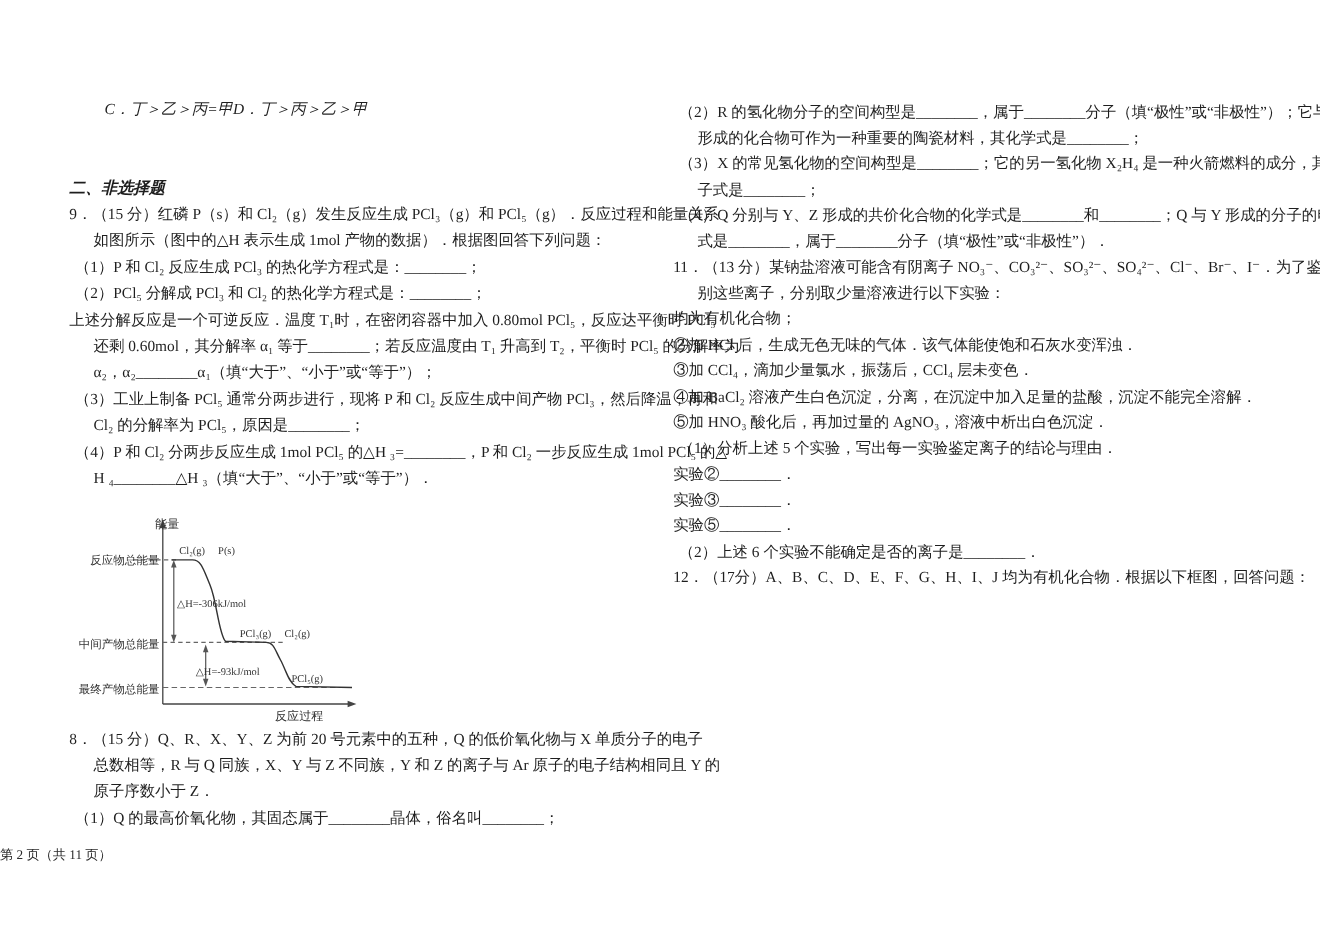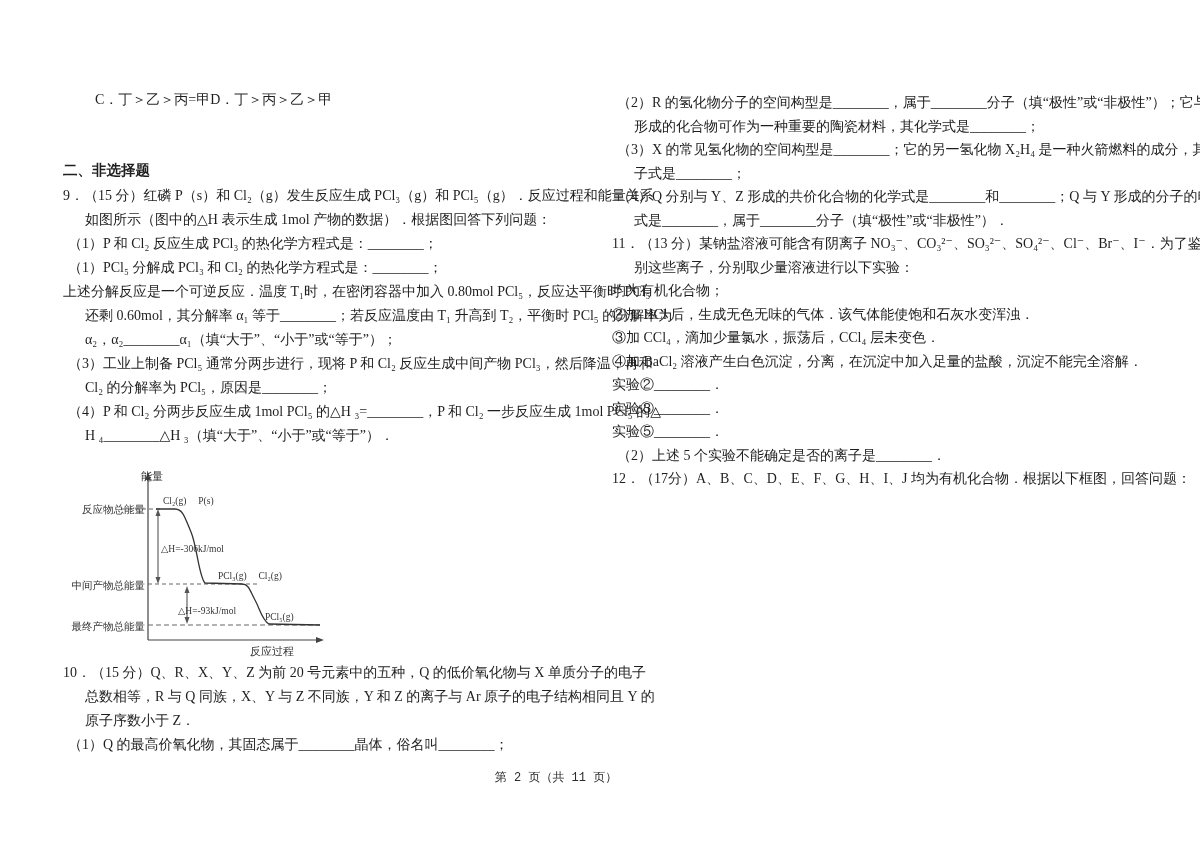--- a/index.html
+++ b/index.html
@@ -8,41 +8,41 @@
     font-family:"Liberation Serif","DejaVu Serif",serif;
     color:#1e1e1e;overflow:hidden;
   }
   .abs{position:absolute;}
   .ln{white-space:nowrap;font-size:14px;}
   .leftcol .ln{line-height:24px;height:24px;}
   .rightcol .ln{line-height:23.5px;height:23.5px;}
   .ind0{padding-left:0;}
   .ind1{padding-left:5px;}
   .ind2{padding-left:22px;}
-  .section-title{font-weight:bold;font-size:14.5px;white-space:nowrap;}
-  .option-line{font-size:14px;white-space:nowrap;}
-  .footer{width:1112px;text-align:center;font-size:12px;color:#2a2a2a;font-family:Liberation Mono, monospace;}
+  .section-title{font-weight:bold;font-size:14.5px;white-space:nowrap;font-style:italic;}
+  .option-line{font-size:14px;white-space:nowrap;font-style:italic;}
+  .footer{width:1112px;font-size:12px;color:#2a2a2a;}
   svg text{font-family:"Liberation Serif","DejaVu Serif",serif;fill:#333;}
   svg .lvl{font-size:10.5px;}
   svg .sp{font-size:9.5px;}
   svg .dh{font-size:9.5px;}
   svg .axl{font-size:11px;}
 </style>
 </head>
 <body>
 
 <div class="abs option-line" style="left:95px;top:91px;">C．丁＞乙＞丙=甲D．丁＞丙＞乙＞甲</div>
 
 <div class="abs section-title" style="left:63px;top:161px;">二、非选择题</div>
 
 <div class="abs leftcol" style="left:63px;top:184px;width:540px;">
     <div class="ln ind0">9．（15 分）红磷 P（s）和 Cl₂（g）发生反应生成 PCl₃（g）和 PCl₅（g）．反应过程和能量关系</div>
     <div class="ln ind2">如图所示（图中的△H 表示生成 1mol 产物的数据）．根据图回答下列问题：</div>
     <div class="ln ind1">（1）P 和 Cl₂ 反应生成 PCl₃ 的热化学方程式是：________；</div>
-    <div class="ln ind1">（1）PCl₅ 分解成 PCl₃ 和 Cl₂ 的热化学方程式是：________；</div>
+    <div class="ln ind1">（2）PCl₅ 分解成 PCl₃ 和 Cl₂ 的热化学方程式是：________；</div>
     <div class="ln ind0">上述分解反应是一个可逆反应．温度 T₁时，在密闭容器中加入 0.80mol PCl₅，反应达平衡时 PCl₅</div>
     <div class="ln ind2">还剩 0.60mol，其分解率 α₁ 等于________；若反应温度由 T₁ 升高到 T₂，平衡时 PCl₅ 的分解率为</div>
     <div class="ln ind2">α₂，α₂________α₁（填“大于”、“小于”或“等于”）；</div>
     <div class="ln ind1">（3）工业上制备 PCl₅ 通常分两步进行，现将 P 和 Cl₂ 反应生成中间产物 PCl₃，然后降温，再和</div>
     <div class="ln ind2">Cl₂ 的分解率为 PCl₅，原因是________；</div>
     <div class="ln ind1">（4）P 和 Cl₂ 分两步反应生成 1mol PCl₅ 的△H ₃=________，P 和 Cl₂ 一步反应生成 1mol PCl₅ 的△</div>
     <div class="ln ind2">H ₄________△H ₃（填“大于”、“小于”或“等于”）．</div>
   </div>
 
 <svg class="abs" style="left:61px;top:468px;" width="272" height="194" viewBox="0 0 272 194">
@@ -71,39 +71,41 @@
   <text class="lvl" x="84" y="121" text-anchor="end">中间产物总能量</text>
   <text class="lvl" x="84" y="162" text-anchor="end">最终产物总能量</text>
   <text class="sp" x="102" y="36">Cl₂(g)　 P(s)</text>
   <text class="sp" x="157" y="111">PCl₃(g)　 Cl₂(g)</text>
   <text class="sp" x="204" y="152">PCl₅(g)</text>
   <text class="dh" x="100" y="84">△H=-306kJ/mol</text>
   <text class="dh" x="117" y="146">△H=-93kJ/mol</text>
 </svg>
 
 <div class="abs leftcol" style="left:63px;top:661px;width:540px;">
-    <div class="ln ind0">10．（15 分）Q、R、X、Y、Z 为前 20 号元素中的五种，Q 的低价氧化物与 X 单质分子的电子</div>
+    <div class="ln ind0">8．（15 分）Q、R、X、Y、Z 为前 20 号元素中的五种，Q 的低价氧化物与 X 单质分子的电子</div>
     <div class="ln ind2">总数相等，R 与 Q 同族，X、Y 与 Z 不同族，Y 和 Z 的离子与 Ar 原子的电子结构相同且 Y 的</div>
     <div class="ln ind2">原子序数小于 Z．</div>
     <div class="ln ind1">（1）Q 的最高价氧化物，其固态属于________晶体，俗名叫________；</div>
   </div>
 
 <div class="abs rightcol" style="left:612px;top:91px;width:545px;">
     <div class="ln ind1">（2）R 的氢化物分子的空间构型是________，属于________分子（填“极性”或“非极性”）；它与 X</div>
     <div class="ln ind2">形成的化合物可作为一种重要的陶瓷材料，其化学式是________；</div>
     <div class="ln ind1">（3）X 的常见氢化物的空间构型是________；它的另一氢化物 X₂H₄ 是一种火箭燃料的成分，其电</div>
     <div class="ln ind2">子式是________；</div>
     <div class="ln ind1">（4）Q 分别与 Y、Z 形成的共价化合物的化学式是________和________；Q 与 Y 形成的分子的电子</div>
     <div class="ln ind2">式是________，属于________分子（填“极性”或“非极性”）．</div>
     <div class="ln ind0">11．（13 分）某钠盐溶液可能含有阴离子 NO₃⁻、CO₃²⁻、SO₃²⁻、SO₄²⁻、Cl⁻、Br⁻、I⁻．为了鉴</div>
     <div class="ln ind2">别这些离子，分别取少量溶液进行以下实验：</div>
     <div class="ln ind0">均为有机化合物；</div>
     <div class="ln ind0">②加 HCl 后，生成无色无味的气体．该气体能使饱和石灰水变浑浊．</div>
     <div class="ln ind0">③加 CCl₄，滴加少量氯水，振荡后，CCl₄ 层未变色．</div>
     <div class="ln ind0">④加 BaCl₂ 溶液产生白色沉淀，分离，在沉淀中加入足量的盐酸，沉淀不能完全溶解．</div>
+    <div class="ln ind0">⑤加 HNO₃ 酸化后，再加过量的 AgNO₃，溶液中析出白色沉淀．</div>
+    <div class="ln ind1">（1）分析上述 5 个实验，写出每一实验鉴定离子的结论与理由．</div>
     <div class="ln ind0">实验②________．</div>
     <div class="ln ind0">实验③________．</div>
     <div class="ln ind0">实验⑤________．</div>
-    <div class="ln ind1">（2）上述 5 个实验不能确定是否的离子是________．</div>
+    <div class="ln ind1">（2）上述 6 个实验不能确定是否的离子是________．</div>
     <div class="ln ind0">12．（17分）A、B、C、D、E、F、G、H、I、J 均为有机化合物．根据以下框图，回答问题：</div>
   </div>
 
 <div class="abs footer" style="left:0;top:769px;">第 2 页（共 11 页）</div>
 
 </body></html>

